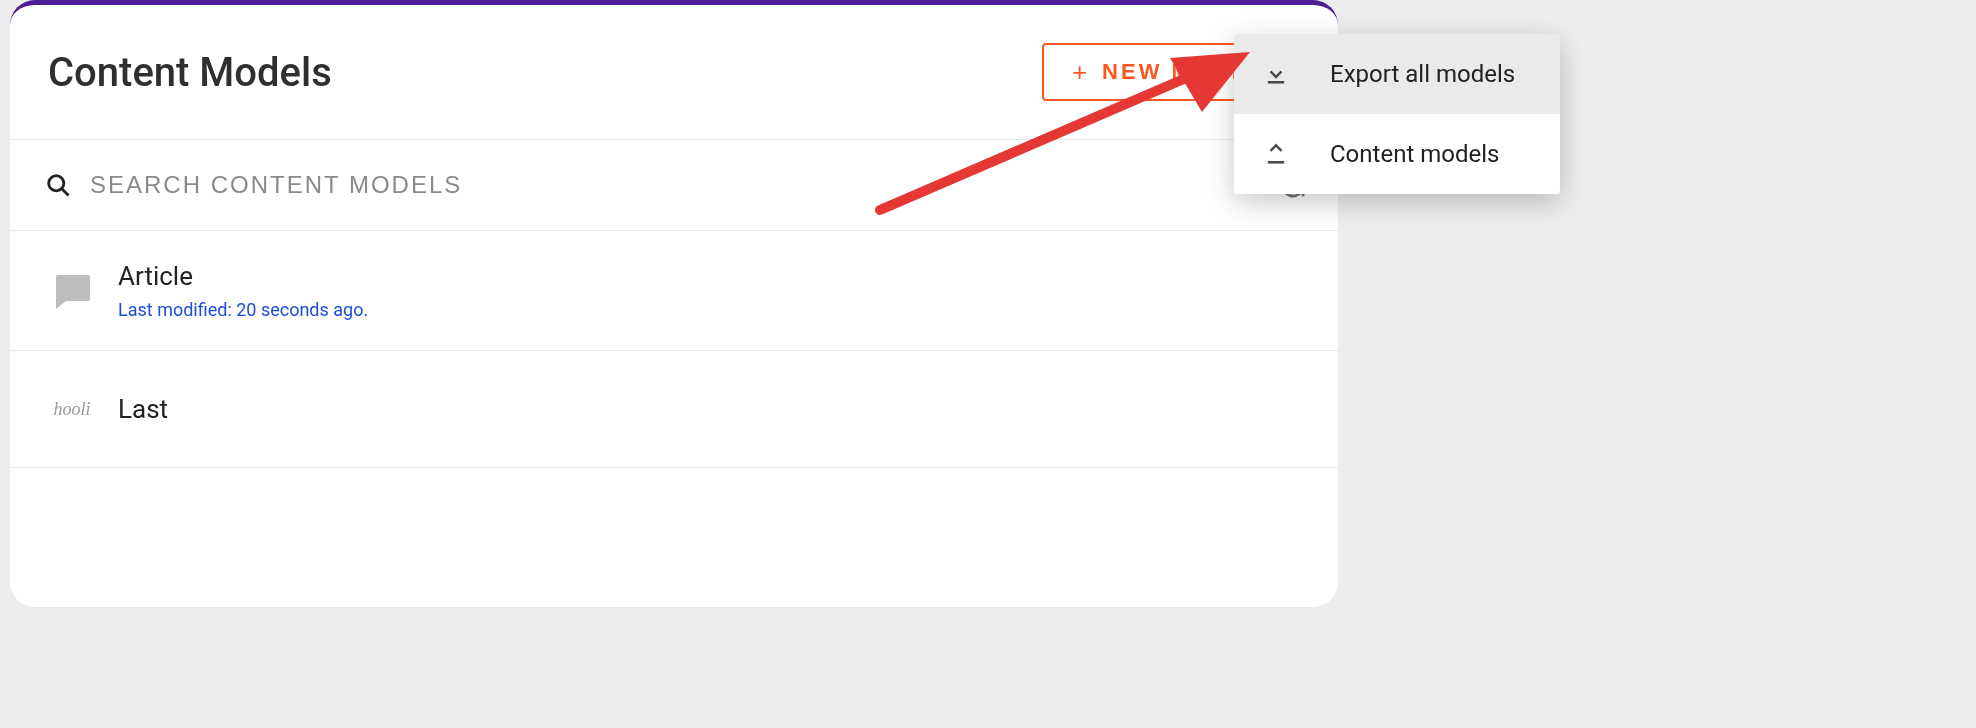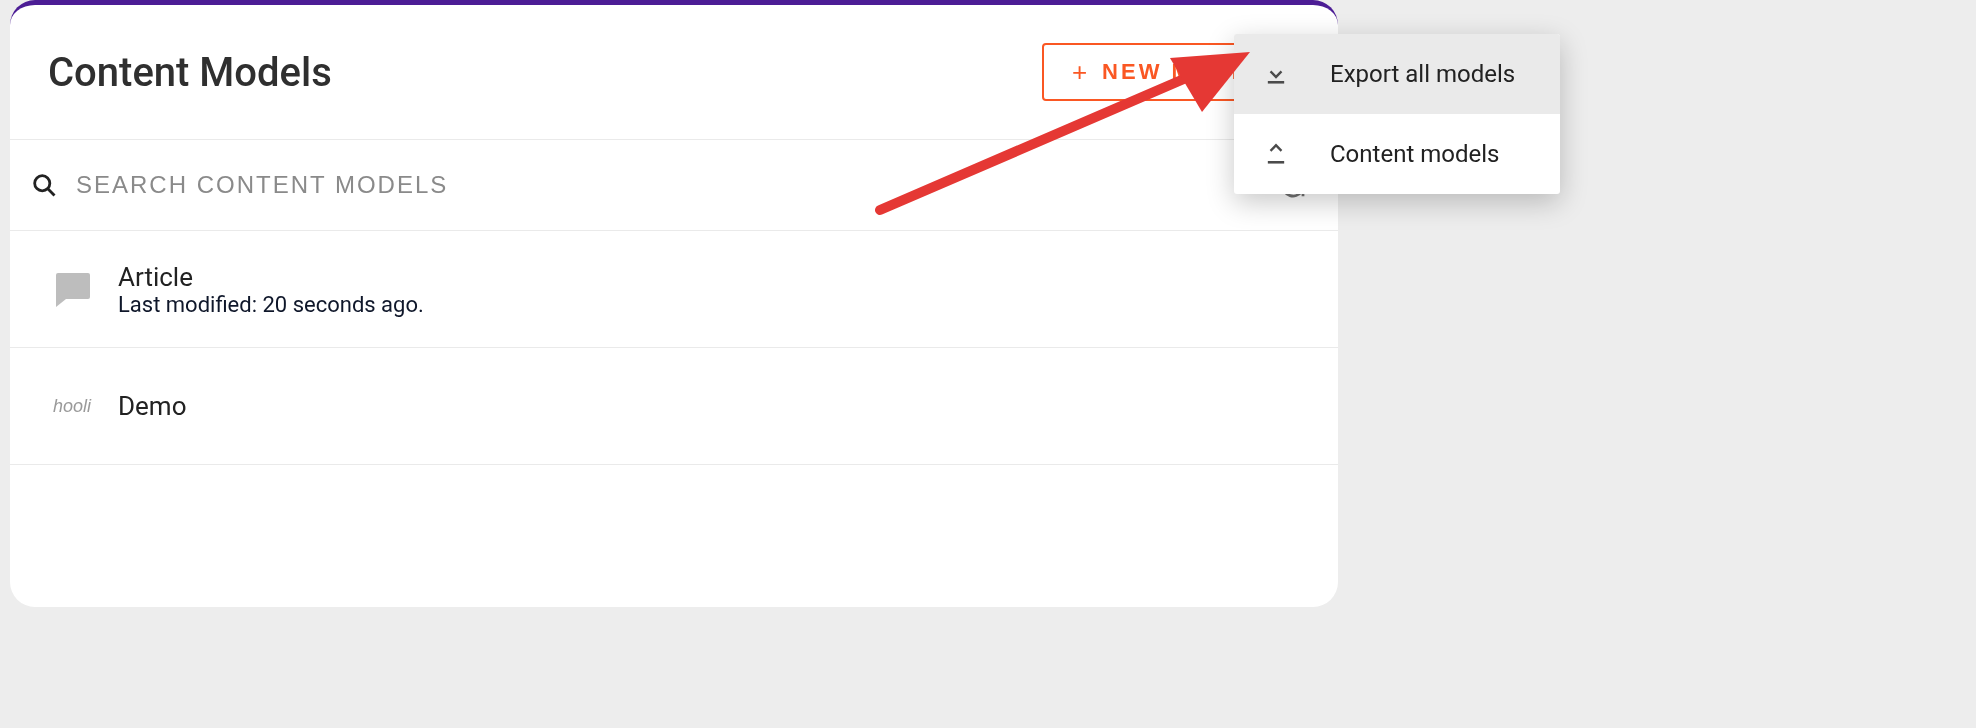--- a/index.html
+++ b/index.html
@@ -55,21 +55,21 @@
   .new-model-btn .plus {
     font-size: 26px;
     line-height: 1;
     font-weight: 400;
   }
 
   
   .search-bar {
     display: flex;
     align-items: center;
-    padding: 30px 30px 30px 20px;
+    padding: 30px 30px 30px 34px;
     border-bottom: 1px solid #eaeaea;
   }
   .search-icon {
     width: 28px;
     height: 28px;
     margin-right: 18px;
     flex-shrink: 0;
   }
   .search-input {
     flex: 1;
@@ -110,32 +110,33 @@
     display: flex;
     align-items: center;
     justify-content: center;
     margin-right: 18px;
     flex-shrink: 0;
     color: #bdbdbd;
   }
   .item-text {
     display: flex;
     flex-direction: column;
+    gap: 8px;
   }
   .item-title {
     font-size: 26px;
     color: #222;
     font-weight: 400;
   }
   .item-sub {
-    font-size: 22px;
-    color: #0f172a;
+    font-size: 18px;
+    color: #1d4ed8;
   }
   .hooli-logo {
-    font-family: Liberation Sans, sans-serif;
+    font-family: Liberation Serif, serif;
     font-style: italic;
     font-size: 18px;
     color: #9a9a9a;
   }
 
   
   .dropdown {
     position: absolute;
     left: 1234px;
     top: 34px;
@@ -215,21 +216,21 @@
         <div class="item-title">Article</div>
         <div class="item-sub">Last modified: 20 seconds ago.</div>
       </div>
     </div>
 
     <div class="list-item-row">
       <div class="item-icon">
         <span class="hooli-logo">hooli</span>
       </div>
       <div class="item-text">
-        <div class="item-title">Demo</div>
+        <div class="item-title">Last</div>
       </div>
     </div>
 
   </div>
 </div>
 
 <div class="dropdown">
   <div class="dropdown-item highlight">
     <svg class="dd-icon" viewBox="0 0 24 24" fill="currentColor">
       <path d="M12 3v10l4-4 1.4 1.4L12 16l-5.4-5.6L8 9l4 4V3h0z"></path>

